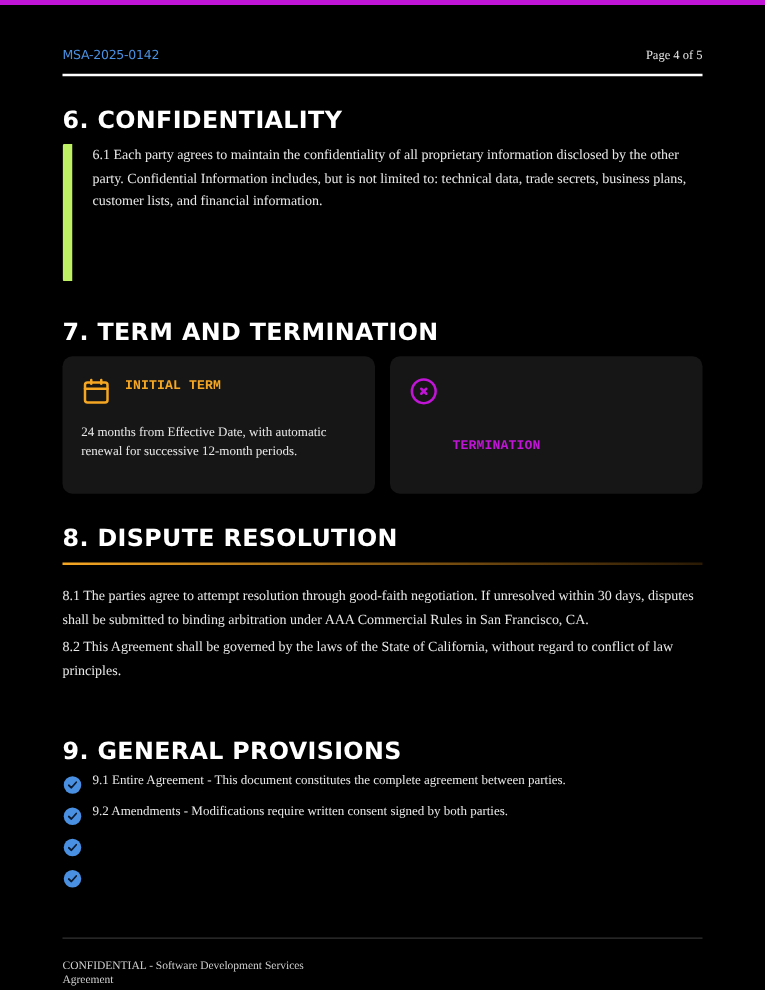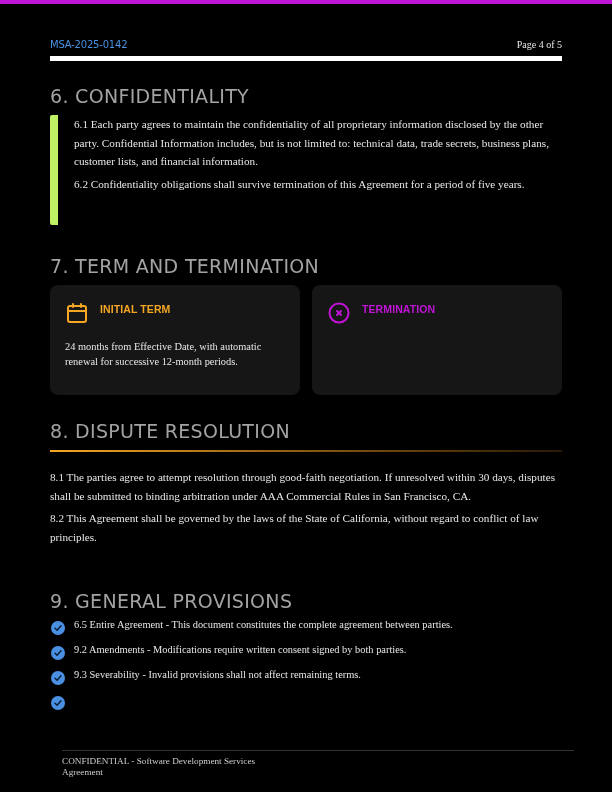--- a/index.html
+++ b/index.html
@@ -1,54 +1,53 @@
 <!DOCTYPE html>
 <html><head>
 <meta charset="utf-8">
 <style>
   * { margin: 0; padding: 0; box-sizing: border-box; }
   html, body { width: 612px; height: 792px; background: #000; overflow: hidden; }
   body { position: relative; font-family: "DejaVu Serif", serif; color: #e8e8e8; }
   .topbar { position: absolute; left: 0; top: 0; width: 612px; height: 4px; background: #c014d6; }
-  .header { position: absolute; left: 50px; top: 38px; width: 512px; height: 23px; border-bottom: 5px solid #ffffff; }
+  .header { position: absolute; left: 50px; top: 38px; width: 512px; height: 23px; border-bottom: 2px solid #ffffff; }
   .doc-id { position: absolute; left: 0; top: 1px; font-family: "DejaVu Sans", sans-serif; font-size: 10px; color: #4a90e2; letter-spacing: -0.2px; }
   .page-num { position: absolute; right: 0; top: 1px; font-family: "Liberation Serif", serif; font-size: 10px; color: #e8e8e8; padding-left: 41px; }
-  .h2 { position: absolute; left: 50px; font-family: "DejaVu Sans", sans-serif; font-weight: normal; font-size: 19px; color: #a3a3a3; letter-spacing: 0.3px; }
+  .h2 { position: absolute; left: 50px; font-family: "DejaVu Sans", sans-serif; font-weight: bold; font-size: 19px; color: #ffffff; letter-spacing: 0.3px; }
   .conf-block { position: absolute; left: 50px; top: 115px; width: 512px; height: 110px; border-left: 8px solid #bef264; border-radius: 2px; padding-left: 16px; }
   .para { font-family: "Liberation Serif", serif; font-size: 11.2px; line-height: 18.5px; color: #e8e8e8; }
   .conf-block .para { margin-top: 0; }
   .conf-block .para + .para { margin-top: 4px; }
   .card { position: absolute; top: 285px; width: 250px; height: 110px; background: #161616; border-radius: 8px; }
   .card .icon { position: absolute; left: 15px; top: 16px; width: 24px; height: 24px; }
-  .card .title { position: absolute; left: 50px; top: 18px; font-family: Liberation Sans, sans-serif; font-weight: bold; font-size: 10.5px; letter-spacing: 0.1px; }
+  .card .title { position: absolute; left: 50px; top: 18px; font-family: Liberation Mono, monospace; font-weight: bold; font-size: 10.5px; letter-spacing: 0.1px; }
   .card .body { position: absolute; left: 15px; top: 54px; width: 225px; font-family: Liberation Serif, serif; font-size: 10.4px; line-height: 15px; color: #e8e8e8; }
   .divider8 { position: absolute; left: 50px; top: 450px; width: 512px; height: 2px; background: linear-gradient(90deg, #f5a623 0%, #8a5a12 50%, #2a1a05 100%); }
   .dispute { position: absolute; left: 50px; top: 468px; width: 512px; }
   .dispute .para + .para { margin-top: 4px; }
   .provisions { position: absolute; left: 50px; top: 617px; width: 512px; list-style: none; }
   .provisions li { position: relative; height: 25px; padding-left: 24px; font-family: "Liberation Serif", serif; font-size: 10.4px; line-height: 16px; color: #e8e8e8; }
   .provisions .check { position: absolute; left: 1px; top: 4px; width: 14px; height: 14px; border-radius: 50%; background: #4a90e2; }
   .provisions .check svg { position: absolute; left: 3px; top: 3px; }
-  .footer { position: absolute; left: 62px; top: 750px; width: 512px; border-top: 1px solid #333; padding-top: 5px; }
+  .footer { position: absolute; left: 50px; top: 750px; width: 512px; border-top: 1px solid #333; padding-top: 16px; }
   .footer-text { width: 230px; font-family: "Liberation Serif", serif; font-size: 9.2px; line-height: 11px; color: #cfcfcf; }
 </style>
 </head>
 <body>
 
 <div class="topbar"></div>
 
 <div class="header">
   <span class="doc-id">MSA-2025-0142</span>
   <span class="page-num">Page 4 of 5</span>
 </div>
 
 <h2 class="h2" style="top:85px;">6. CONFIDENTIALITY</h2>
 <div class="conf-block">
   <p class="para">6.1 Each party agrees to maintain the confidentiality of all proprietary information disclosed by the other party. Confidential Information includes, but is not limited to: technical data, trade secrets, business plans, customer lists, and financial information.</p>
-  <p class="para">6.2 Confidentiality obligations shall survive termination of this Agreement for a period of five years.</p>
 </div>
 
 <h2 class="h2" style="top:255px;">7. TERM AND TERMINATION</h2>
 
 <div class="card" style="left:50px;">
   <span class="icon">
     <svg width="24" height="24" viewBox="0 0 24 24" fill="none" stroke="#f5a623" stroke-width="2" stroke-linecap="round" stroke-linejoin="round">
       <rect x="3" y="5" width="18" height="16" rx="2"></rect>
       <line x1="3" y1="10" x2="21" y2="10"></line>
       <line x1="8" y1="3" x2="8" y2="6"></line>
@@ -60,55 +59,54 @@
 </div>
 
 <div class="card" style="left:312px;">
   <span class="icon">
     <svg width="24" height="24" viewBox="0 0 24 24" fill="none" stroke="#c014d6" stroke-width="2" stroke-linecap="round">
       <circle cx="12" cy="12" r="9.5"></circle>
       <line x1="10" y1="10" x2="14" y2="14"></line>
       <line x1="14" y1="10" x2="10" y2="14"></line>
     </svg>
   </span>
-  <span class="title" style="color:#c014d6;">TERMINATION</span>
+  <span class="title" style="color:#c014d6;margin-top:48px;">TERMINATION</span>
 </div>
 
 <h2 class="h2" style="top:420px;">8. DISPUTE RESOLUTION</h2>
 <div class="divider8"></div>
 <div class="dispute">
   <p class="para">8.1 The parties agree to attempt resolution through good-faith negotiation. If unresolved within 30 days, disputes shall be submitted to binding arbitration under AAA Commercial Rules in San Francisco, CA.</p>
   <p class="para">8.2 This Agreement shall be governed by the laws of the State of California, without regard to conflict of law principles.</p>
 </div>
 
 <h2 class="h2" style="top:590px;">9. GENERAL PROVISIONS</h2>
 <ul class="provisions">
   <li>
     <span class="check">
       <svg width="8" height="8" viewBox="0 0 8 8">
           <path d="M1 4.2 L3.1 6.2 L7 1.8" stroke="#0a1a30" stroke-width="1.4" fill="none" stroke-linecap="round" stroke-linejoin="round"></path>
         </svg>
     </span>
-    <span>6.5 Entire Agreement - This document constitutes the complete agreement between parties.</span>
+    <span>9.1 Entire Agreement - This document constitutes the complete agreement between parties.</span>
   </li>
   <li>
     <span class="check">
       <svg width="8" height="8" viewBox="0 0 8 8">
           <path d="M1 4.2 L3.1 6.2 L7 1.8" stroke="#0a1a30" stroke-width="1.4" fill="none" stroke-linecap="round" stroke-linejoin="round"></path>
         </svg>
     </span>
     <span>9.2 Amendments - Modifications require written consent signed by both parties.</span>
   </li>
   <li>
     <span class="check">
       <svg width="8" height="8" viewBox="0 0 8 8">
           <path d="M1 4.2 L3.1 6.2 L7 1.8" stroke="#0a1a30" stroke-width="1.4" fill="none" stroke-linecap="round" stroke-linejoin="round"></path>
         </svg>
     </span>
-    <span>9.3 Severability - Invalid provisions shall not affect remaining terms.</span>
   </li>
   <li>
     <span class="check">
       <svg width="8" height="8" viewBox="0 0 8 8">
           <path d="M1 4.2 L3.1 6.2 L7 1.8" stroke="#0a1a30" stroke-width="1.4" fill="none" stroke-linecap="round" stroke-linejoin="round"></path>
         </svg>
     </span>
   </li>
 </ul>
 

